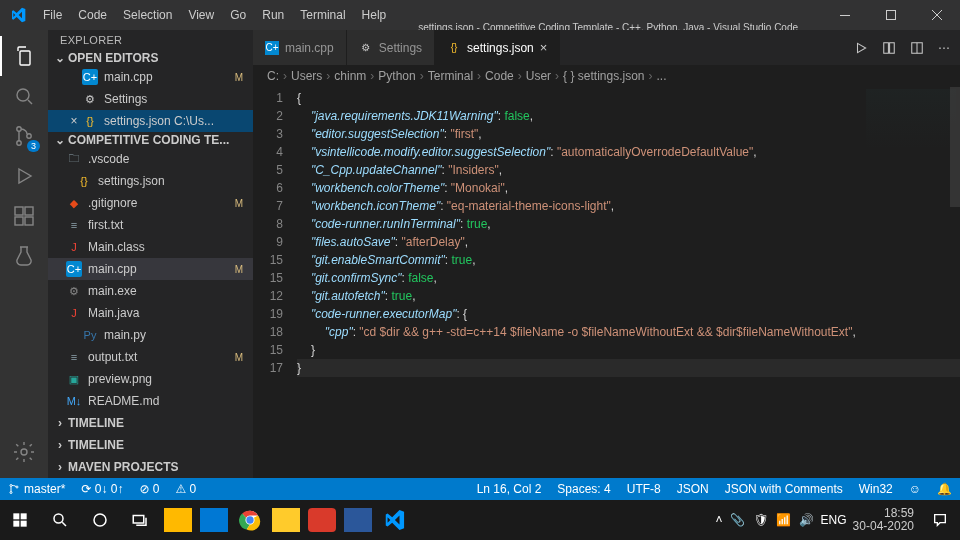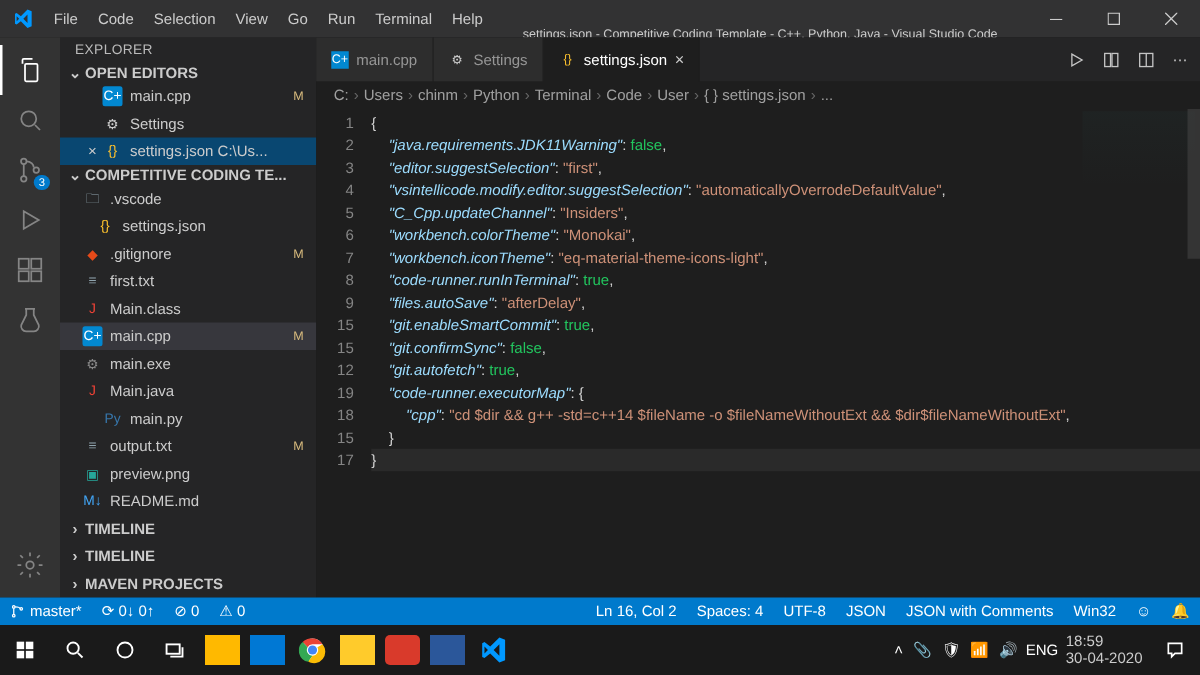--- a/index.html
+++ b/index.html
@@ -53,21 +53,21 @@
 .minimap{position:absolute;top:2px;right:4px;width:90px;height:60px;background:linear-gradient(#2a5a5a33,#1e1e1e00);opacity:.4;border:0;}
 .scrollthumb{position:absolute;right:0;top:0;width:10px;height:120px;background:#424242;opacity:.6;}
 .statusbar{height:22px;background:#007acc;color:#fff;display:flex;align-items:center;font-size:12px;}
 .statusbar .seg{padding:0 8px;display:flex;align-items:center;gap:4px;}
 .statusbar .right{margin-left:auto;display:flex;}
 .taskbar{height:40px;background:#1a1a1a;display:flex;align-items:center;}
 .taskbar .tb{width:40px;height:40px;display:flex;justify-content:center;align-items:center;color:#fff;}
 .taskbar .tb.app{width:36px;}
 .taskbar .spacer{flex:1;}
 .taskbar .tray{display:flex;align-items:center;color:#fff;gap:8px;padding-right:6px;}
-.taskbar .clock{text-align:left;line-height:1.1;font-size:11px;padding-right:6px;}
+.taskbar .clock{text-align:right;line-height:1.1;font-size:11px;padding-right:6px;}
 svg{display:block;}
 .fi.cpp{background:#0288d1;color:#fff;}
 .fi.json{color:#fbc02d;}
 .fi.txt{color:#90a4ae;}
 .fi.java{color:#f44336;}
 .fi.py{color:#3776ab;margin-left:16px;}
 .fi.png{color:#26a69a;}
 .fi.md{color:#42a5f5;}
 .fi.exe{color:#888;}
 .fi.git{color:#e64a19;}

